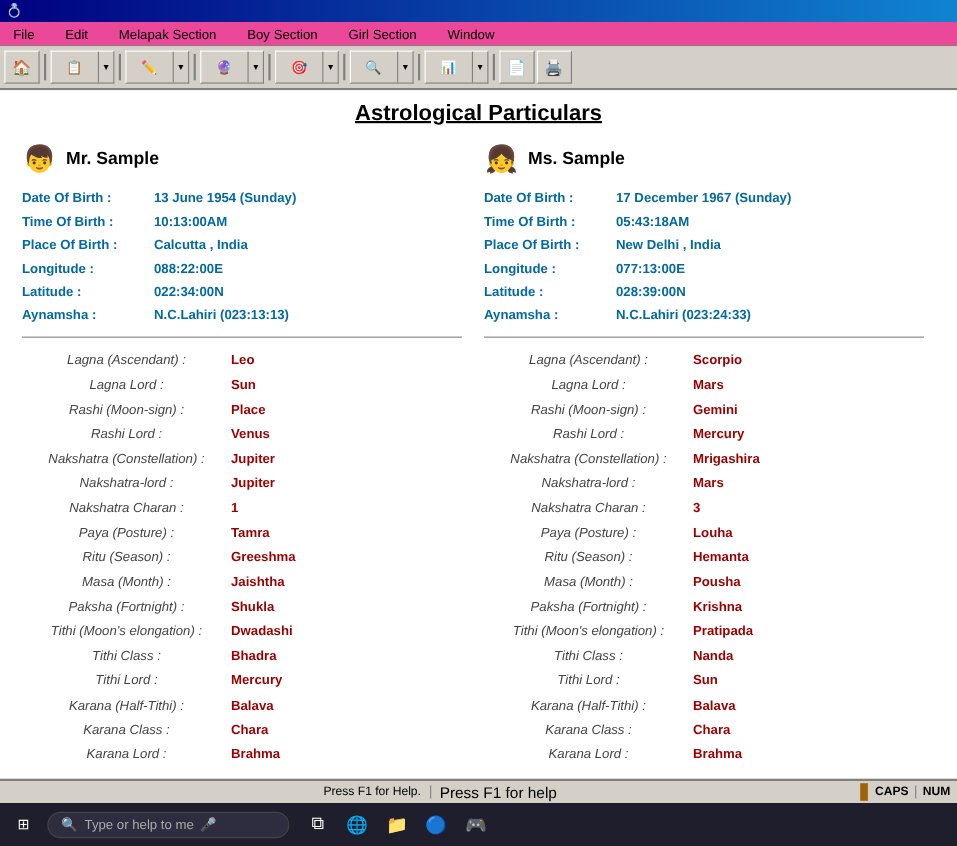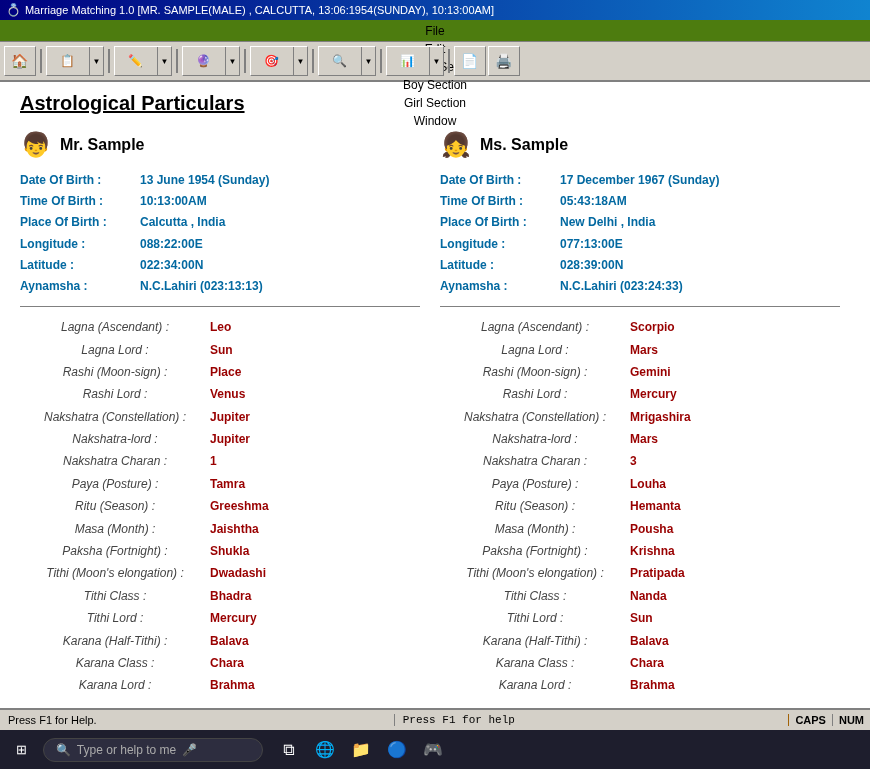--- a/index.html
+++ b/index.html
@@ -13,28 +13,27 @@
       font-size: 11px;
       display: flex;
       align-items: center;
       gap: 4px;
       height: 20px;
     }
     .title-bar-icon { font-size: 12px; }
 
     
     .menu-bar {
-      background: #4d7c0f;
-      display: flex;
-      gap: 0;
+      background: #ec4899;
+      display: flex;
+      gap: 12px;
       padding: 2px 4px;
       border-bottom: 1px solid #808080;
       height: 22px;
       align-items: center;
-      flex-direction: column;
     }
     .menu-item {
       padding: 2px 8px;
       font-size: 12px;
       cursor: pointer;
       color: black;
     }
 
     
     .toolbar {
@@ -89,20 +88,21 @@
     }
 
     
     .main-content {
       background: white;
       min-height: 580px;
       padding: 10px 20px;
     }
 
     .page-title {
+      text-align: center;
       font-size: 20px;
       font-weight: bold;
       text-decoration: underline;
       margin-bottom: 14px;
       color: black;
     }
 
     .two-col {
       display: flex;
       gap: 0;
@@ -186,27 +186,27 @@
       background: #d4d0c8;
       border-top: 2px solid #808080;
       height: 22px;
       align-items: center;
     }
     .status-left {
       flex: 1;
       padding: 0 8px;
       font-size: 11px;
       border-right: 1px solid #808080;
+      text-align: right;
     }
     .status-right {
       flex: 1;
       padding: 0 8px;
-      font-size: 11px;
-      border-right: 1px solid #a16207;
-      font-family: Liberation Mono, monospace;
+      font-size: 14px;
+      border-right: 7px solid #a16207;
     }
     .status-caps {
       padding: 0 6px;
       font-size: 11px;
       font-weight: bold;
       border-right: 1px solid #808080;
     }
     .status-num {
       padding: 0 6px;
       font-size: 11px;
@@ -260,21 +260,20 @@
       font-size: 16px;
       color: white;
       cursor: pointer;
     }
   </style>
 </head>
 <body>
 
 <div class="title-bar">
   <span class="title-bar-icon">💍</span>
-  <span>Marriage Matching 1.0 [MR. SAMPLE(MALE) , CALCUTTA, 13:06:1954(SUNDAY), 10:13:00AM]</span>
 </div>
 
 <div class="menu-bar">
   <span class="menu-item">File</span>
   <span class="menu-item">Edit</span>
   <span class="menu-item">Melapak Section</span>
   <span class="menu-item">Boy Section</span>
   <span class="menu-item">Girl Section</span>
   <span class="menu-item">Window</span>
 </div>

